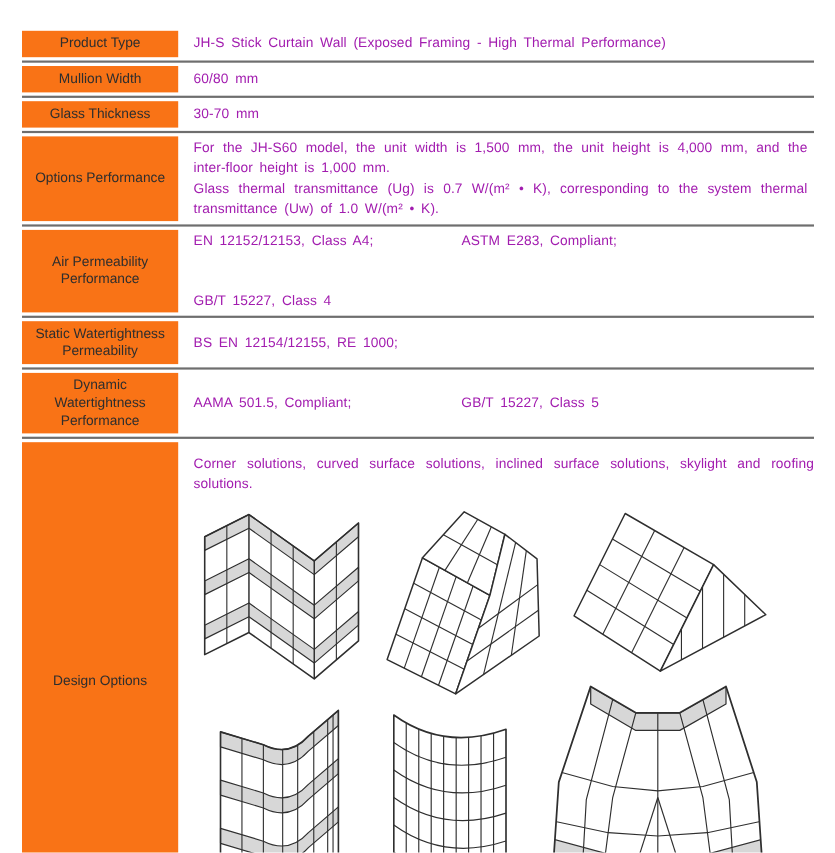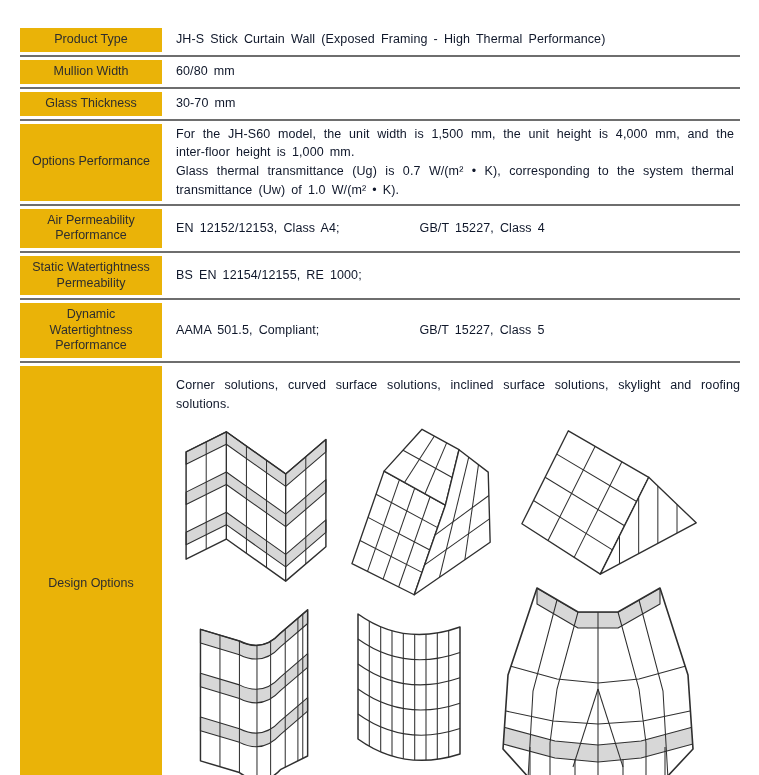--- a/index.html
+++ b/index.html
@@ -1,23 +1,23 @@
 <!DOCTYPE html>
 <html><head>
 <meta charset="utf-8">
 <style>
   html,body{margin:0;padding:0;background:#ffffff;}
   body{width:759px;height:775px;font-family:"Liberation Sans","DejaVu Sans",sans-serif;color:#3a3a3a;}
   .spec-table{width:720px;margin:25px 19px 0 20px;}
   .row{display:flex;align-items:stretch;border-bottom:2px solid #6e6e6e;}
-  .label-cell{width:142px;min-width:142px;background:#eab308;margin:3px 14px 3px 0;
+  .label-cell{width:142px;min-width:142px;background:#f97316;margin:3px 14px 3px 0;
     display:flex;align-items:center;justify-content:center;text-align:center;
     font-size:12.5px;color:#2e2e2e;line-height:1.25;padding:4px 5px;box-sizing:border-box;}
   .content-cell{flex:1;display:flex;flex-direction:column;justify-content:center;
-    font-size:12.5px;color:#0f172a;line-height:1.5;padding:4px 6px 4px 0;box-sizing:border-box;
+    font-size:12.5px;color:#a21caf;line-height:1.5;padding:4px 6px 4px 0;box-sizing:border-box;
     word-spacing:2.5px;letter-spacing:0.1px;}
   .content-cell p{margin:0;text-align:justify;}
   .seg-line{display:flex;flex-wrap:wrap;align-items:center;gap:36px;}
   .seg-line span{white-space:nowrap;}
   .r1{min-height:28px}.r2{min-height:30px}.r3{min-height:30px}.r4{min-height:73px}
   .r5{min-height:41px}.r6{min-height:38px}.r7{min-height:50px}.r8{min-height:441px}
   .design-cell{justify-content:flex-start;padding-top:13px;}
   .design-caption{text-align:justify;margin:0 0 6px 0;}
   .figure-canvas{position:relative;width:564px;height:384px;}
   .fig{position:absolute;}
@@ -59,20 +59,21 @@
       <p>For the JH-S60 model, the unit width is 1,500 mm, the unit height is 4,000 mm, and the inter-floor height is 1,000 mm.</p>
       <p>Glass thermal transmittance (Ug) is 0.7 W/(m² • K), corresponding to the system thermal transmittance (Uw) of 1.0 W/(m² • K).</p>
     </div>
   </div>
 
   <div class="row r5">
     <div class="label-cell">Air Permeability Performance</div>
     <div class="content-cell">
       <div class="seg-line">
         <span style="margin-right:44px">EN 12152/12153, Class A4;</span>
+        <span style="margin-right:52px">ASTM E283, Compliant;</span>
         <span>GB/T 15227, Class 4</span>
       </div>
     </div>
   </div>
 
   <div class="row r6">
     <div class="label-cell">Static Watertightness Permeability</div>
     <div class="content-cell">
       <div class="seg-line">
         <span style="margin-right:14px">BS EN 12154/12155, RE 1000;</span>

